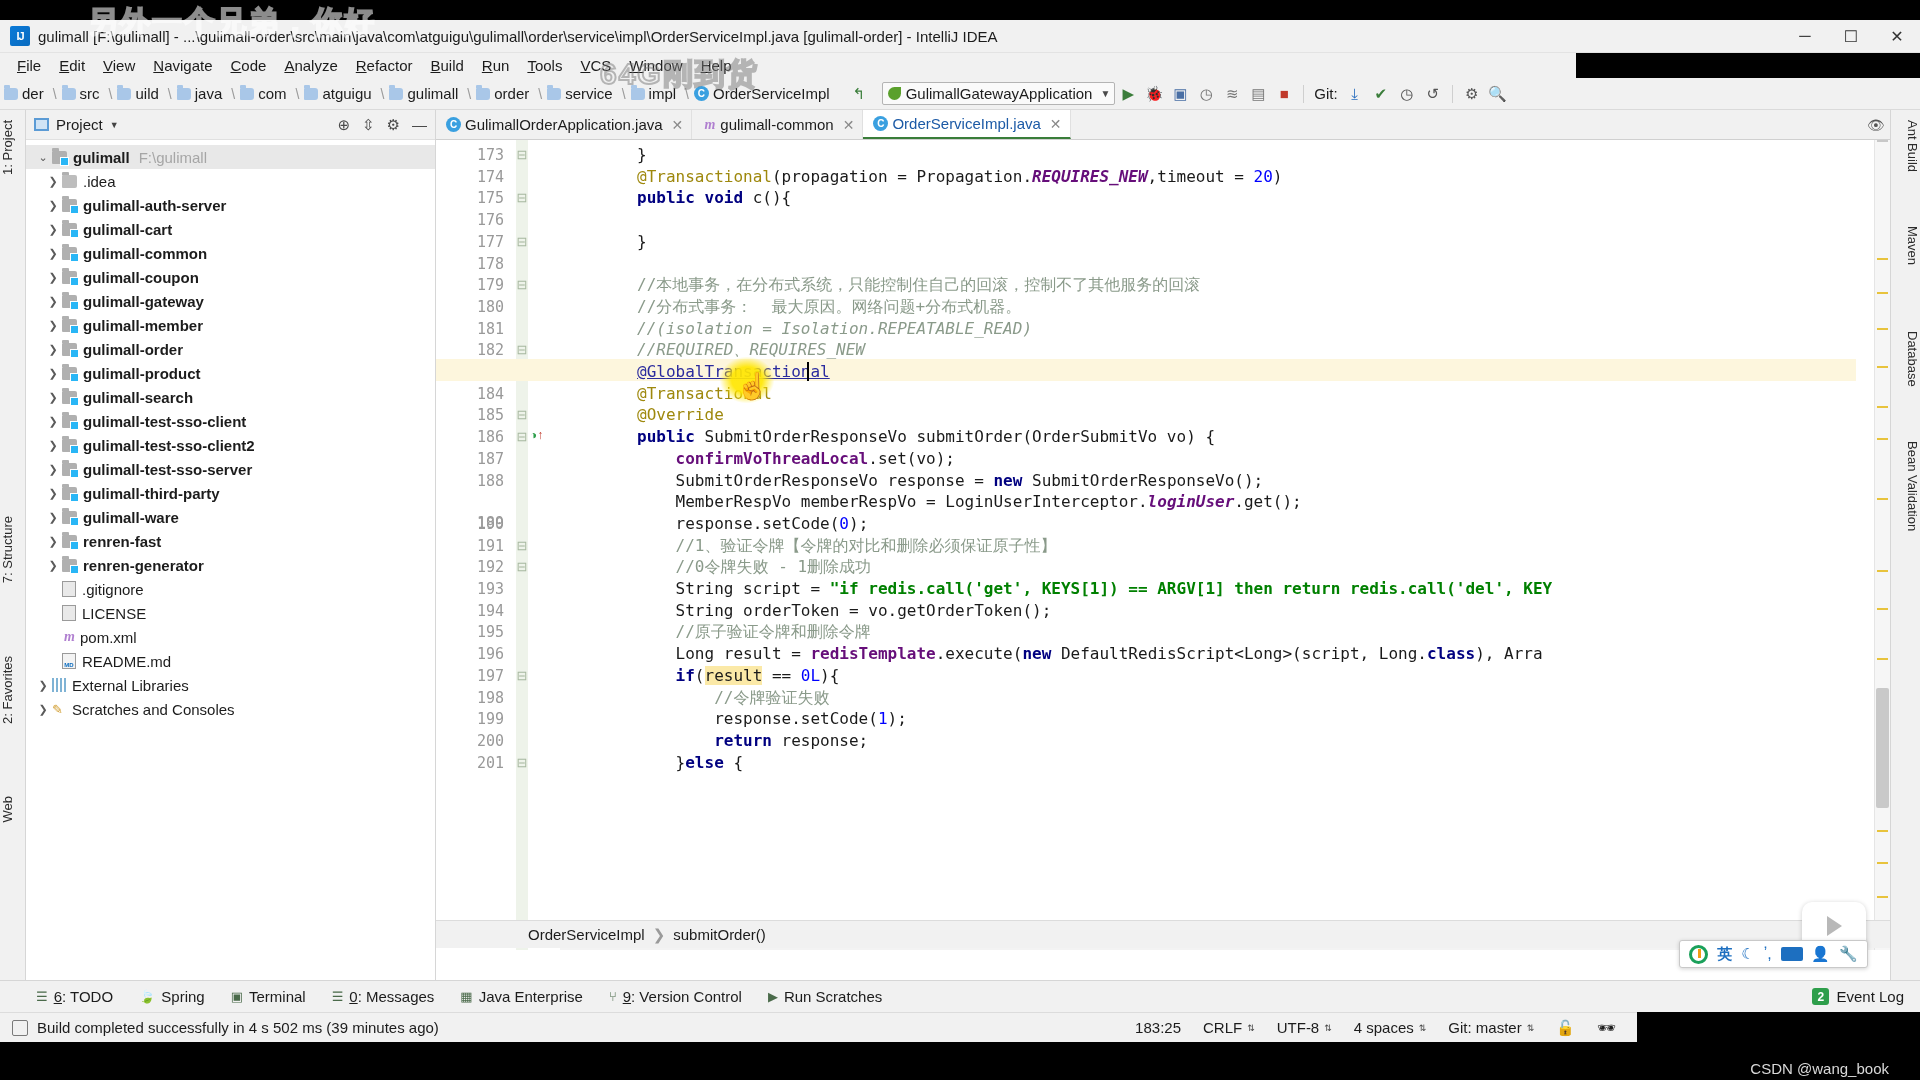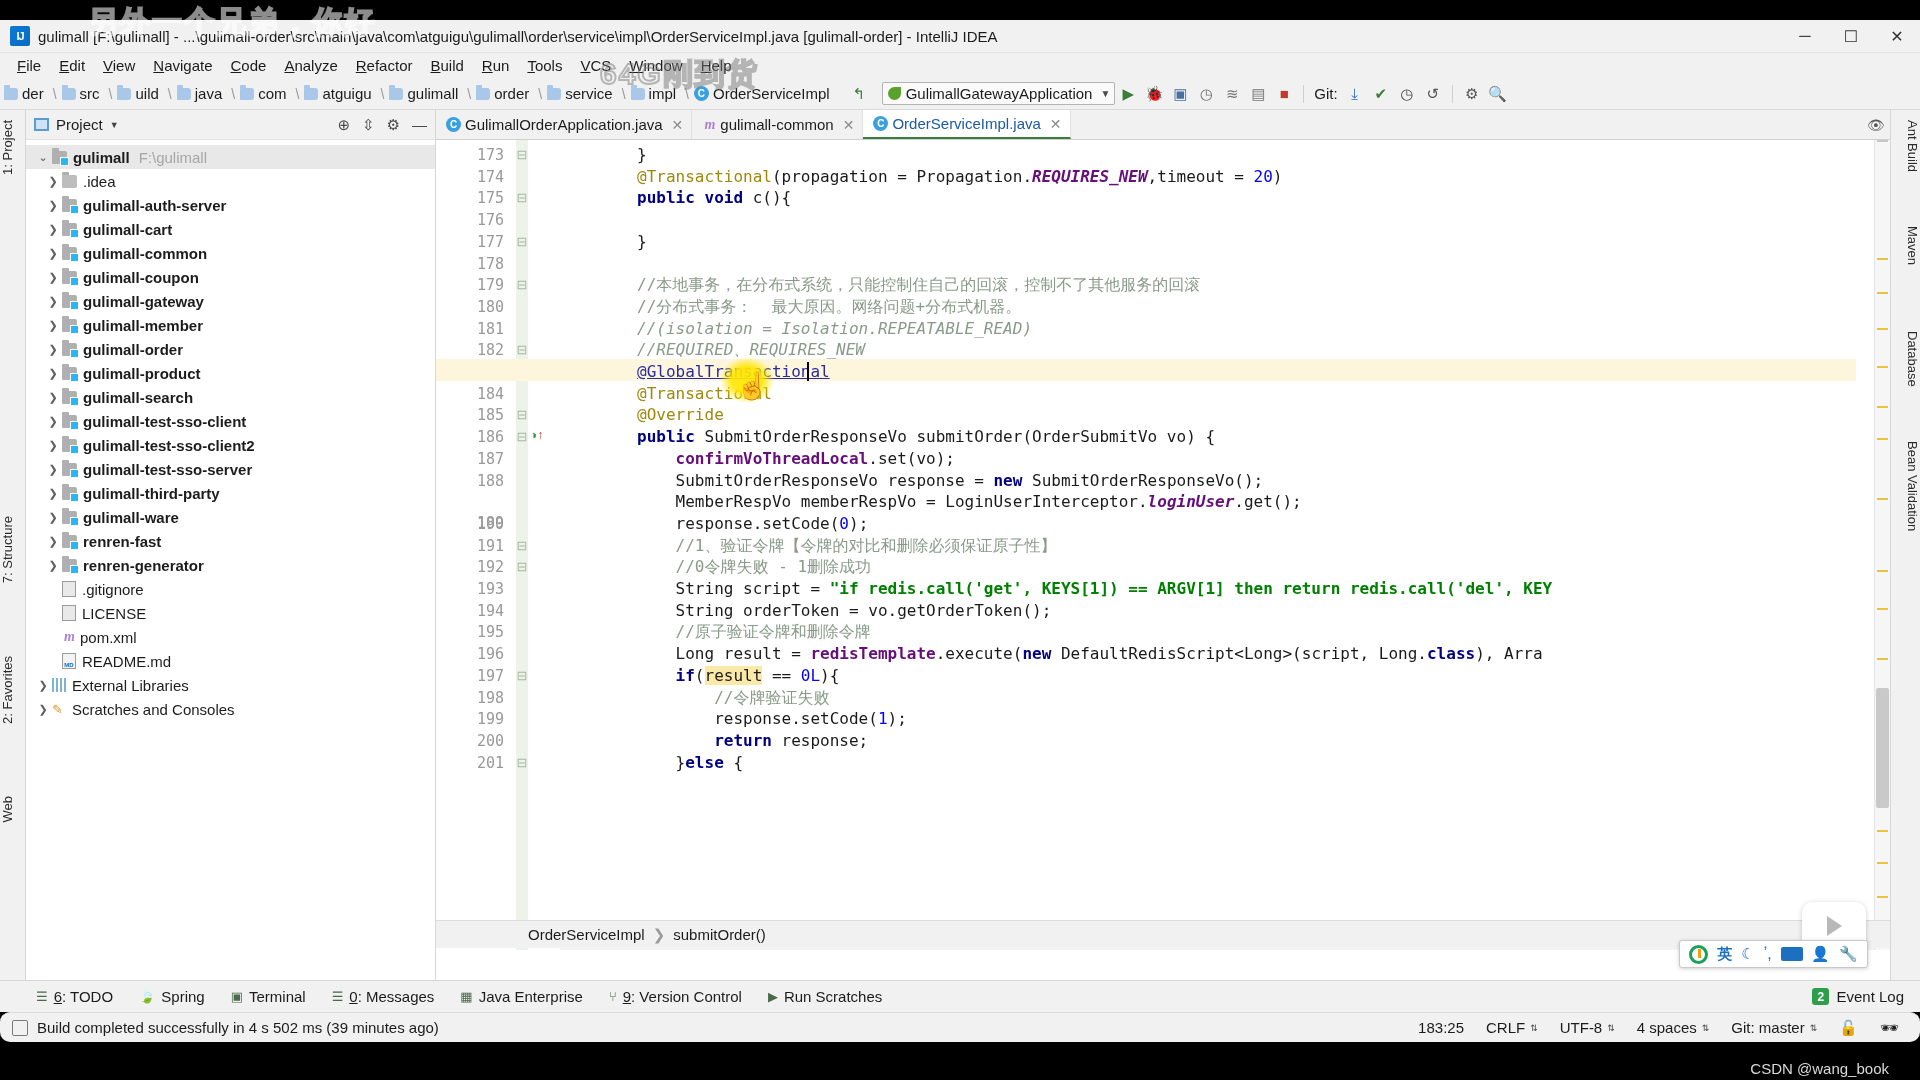--- a/index.html
+++ b/index.html
@@ -22,21 +22,21 @@
               border-bottom:1px solid #e3e3e3; display:flex; align-items:center; }
   #ij-logo { width:20px; height:20px; margin:0 8px 0 10px; background:linear-gradient(135deg,#0b7ad8,#0a6bbf);
              border-radius:2px; color:#fff; font-size:11px; font-weight:bold; display:flex;
              align-items:center; justify-content:center; letter-spacing:-1px; }
   #title-text { font-size:15px; color:#1c1c1c; white-space:nowrap; }
   #win-ctrl { margin-left:auto; display:flex; }
   #win-ctrl div { width:46px; height:33px; display:flex; align-items:center; justify-content:center;
                   font-size:16px; color:#333; }
 
   
-  #menubar { position:absolute; left:0; top:53px; width:1920px; height:25px; background:#f1f1f1;
+  #menubar { position:absolute; left:0; top:53px; width:1576px; height:25px; background:#f1f1f1;
              display:flex; align-items:center; padding-left:8px; }
   .menu-item { padding:3px 9px; font-size:15px; color:#1c1c1c; white-space:nowrap; }
   .menu-item u { text-decoration:underline; }
 
   
   #navbar { position:absolute; left:0; top:78px; width:1920px; height:32px; background:#f1f1f1;
             border-bottom:1px solid #dadada; display:flex; align-items:center; }
   .crumb { display:flex; align-items:center; font-size:15px; color:#1c1c1c; white-space:nowrap; padding:0 2px; }
   .crumb .sep { color:#9a9a9a; margin:0 5px; font-size:14px; }
   .ico-folder { width:14px; height:12px; margin-right:4px; background:#a9c7e8;
@@ -162,23 +162,23 @@
   #bottombar { position:absolute; left:0; top:980px; width:1920px; height:32px; background:#f1f1f1;
                border-top:1px solid #d6d6d6; display:flex; align-items:center; padding-left:36px; }
   .btab { display:flex; align-items:center; gap:6px; margin-right:26px; font-size:15px; color:#1c1c1c; white-space:nowrap; }
   .btab u { text-decoration:underline; }
   #eventlog { margin-left:auto; margin-right:16px; display:flex; align-items:center; gap:7px;
               font-size:15px; color:#1c1c1c; }
   #eventlog .badge { width:17px; height:17px; border-radius:3px; background:#2e9e4b; color:#fff;
                      font-size:12px; display:flex; align-items:center; justify-content:center; font-weight:bold; }
 
   
-  #statusbar { position:absolute; left:0; top:1012px; width:1920px; height:30px; background:#f1f1f1;
+  #statusbar { position:absolute; left:0; top:1012px; width:1637px; height:30px; background:#f1f1f1;
                border-top:1px solid #dcdcdc; display:flex; align-items:center; padding-left:12px;
-               font-size:15px; color:#1c1c1c;border-radius:10px; }
+               font-size:15px; color:#1c1c1c; }
   #statusbar .sico { width:16px; height:16px; border:1px solid #7a7a7a; border-radius:2px; margin-right:9px; flex:none; }
   #status-right { margin-left:auto; display:flex; align-items:center; gap:0; padding-right:10px; }
   #status-right .si { padding:0 11px; white-space:nowrap; display:flex; align-items:center; gap:5px; }
   #status-right .si .cv { font-size:9px; color:#444; }
 
   
   #ime { position:absolute; right:52px; top:940px; height:28px; background:#fff; border:1px solid #c9c9c9;
          border-radius:3px; display:flex; align-items:center; gap:9px; padding:0 9px; z-index:40;
          box-shadow:0 1px 4px rgba(0,0,0,0.18); }
   #ime .sogou { width:19px; height:19px; border-radius:50%; border:3px solid #1aa05a; position:relative; }

